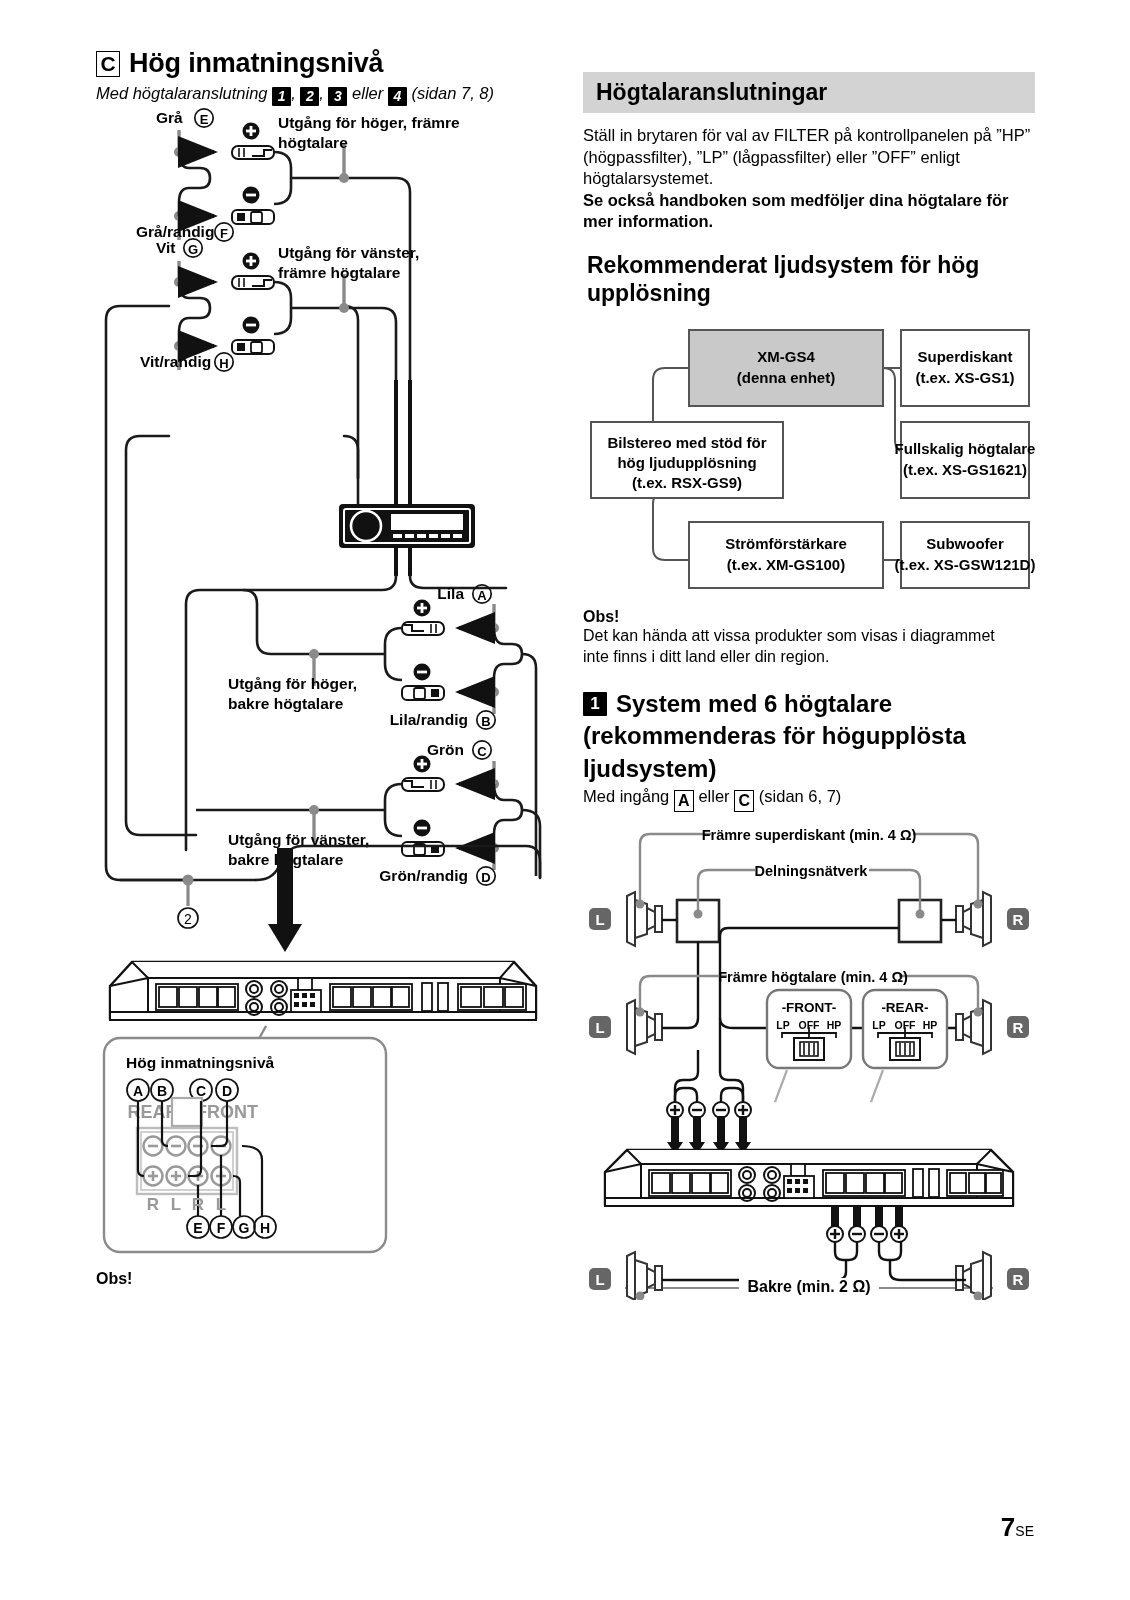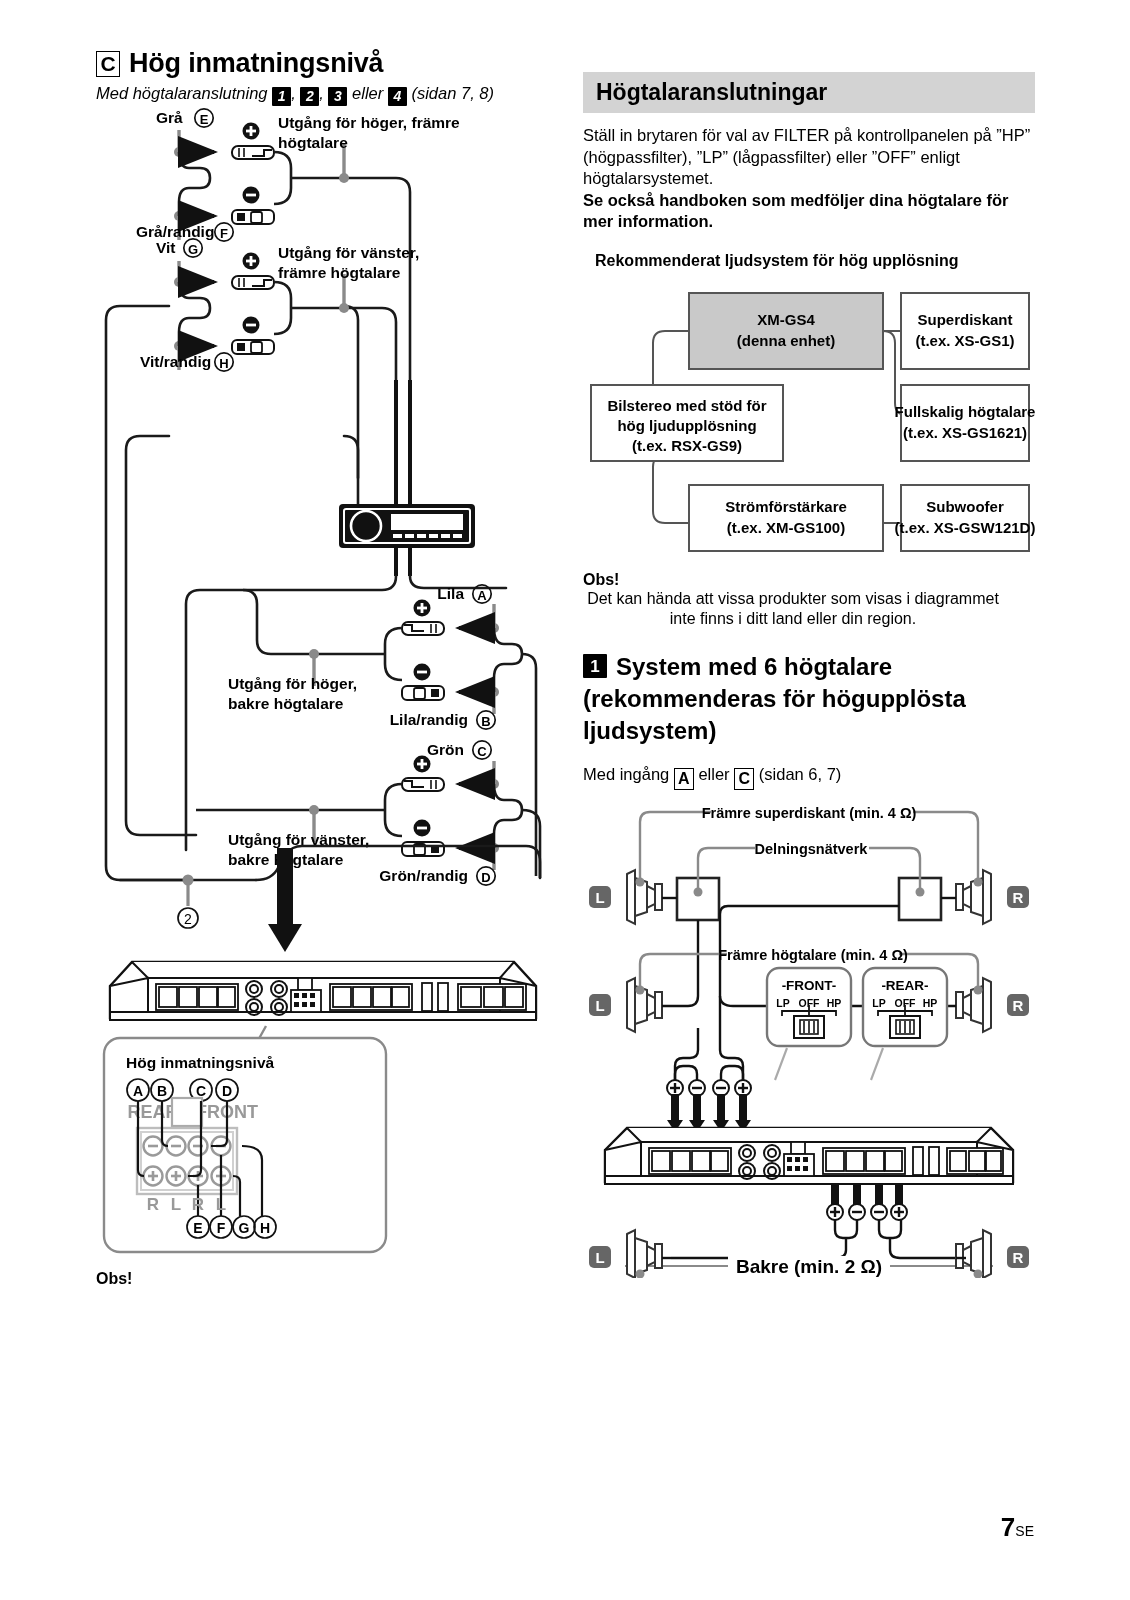--- a/index.html
+++ b/index.html
@@ -32,24 +32,24 @@
     background:#000; color:#fff; font-weight:bold;
     width:19px; height:19px; font-size:14px; line-height:1;
     vertical-align:-2px; border-radius:1px;
   }
   .sq.big { width:24px; height:24px; font-size:17px; vertical-align:-3px; }
   .body  { font-size:16.5px; line-height:1.30; margin:0; }
   .bandhead {
     background:#d3d3d3; font-size:23px; font-weight:bold;
     padding:7px 26px 8px 13px; margin:0 0 12px 0; line-height:1.15;
   }
-  .h2 { font-size:16px; font-weight:bold; line-height:1.25; margin:18px 0 14px 12px; }
+  .h2 { font-size:23px; font-weight:bold; line-height:1.25; margin:18px 0 14px 4px; }
   .h3 { font-size:24px; font-weight:bold; line-height:1.22; margin:0 0 3px 0;}
   .note-title { font-weight:bold; font-size:16px; margin:0; }
-  .note-body  { font-size:16px; line-height:1.28; margin:0;text-align:center; }
+  .note-body  { font-size:16px; line-height:1.28; margin:0; }
 
   
   .diag { display:block; }
 
   
   .footer {
     position:absolute; right:96px; bottom:60px;
     font-weight:bold; font-size:26px; line-height:1;
   }
   .footer .se { font-size:14px; font-weight:normal;text-align:right; }
@@ -565,21 +565,21 @@
 
     <div style="margin-top:22px;">
       <div class="h3" style="display:flex; align-items:center; gap:9px;">
         <span class="sq big">1</span>
         <span>System med 6 högtalare</span>
       </div>
       <div class="h3">(rekommenderas för högupplösta</div>
       <div class="h3">ljudsystem)</div>
     </div>
 
-    <p class="body" style="margin-top:19px;">
+    <p class="body" style="margin-top:3px;">
       <span>Med ingång</span>
       <span class="boxchar" style="width:20px;height:22px;font-size:16px;vertical-align:-4px;">A</span>
       <span>eller</span>
       <span class="boxchar" style="width:20px;height:22px;font-size:16px;vertical-align:-4px;">C</span>
       <span>(sidan 6, 7)</span>
     </p>
 
     <svg class="diag" width="452" height="480" viewBox="0 0 452 480" style="margin-top:8px;">
 
       <g>
@@ -868,21 +868,21 @@
         </g>
         <circle cx="395" cy="476" r="4.5" fill="#8a8a8a"></circle>
       </g>
       <g fill="none" stroke="#111" stroke-width="2.4">
         <path d="M79,460 L88,460"></path>
         <path d="M373,460 L383,460"></path>
       </g>
     </svg>
 
     <div style="position:relative; margin-top:-22px; text-align:center; width:452px;">
-      <span style="background:#fff; padding:0 8px; font-size:19px; font-weight:bold;">Bakre (min. 2 Ω)</span>
+      <span style="background:#fff; padding:0 8px; font-size:16px; font-weight:bold;">Bakre (min. 2 Ω)</span>
       <div style="position:absolute; left:42px; right:42px; top:9px; height:2px; background:#8a8a8a; z-index:-1;"></div>
     </div>
   </div>
 
   <div class="footer">
     <span>7</span><span class="se">SE</span>
   </div>
 
 </div>
 

